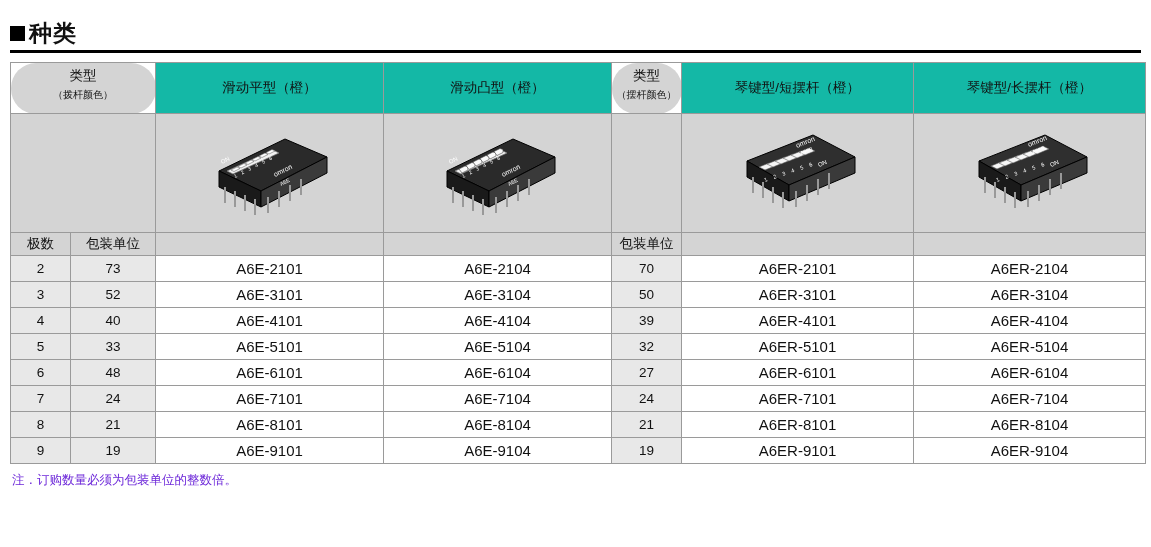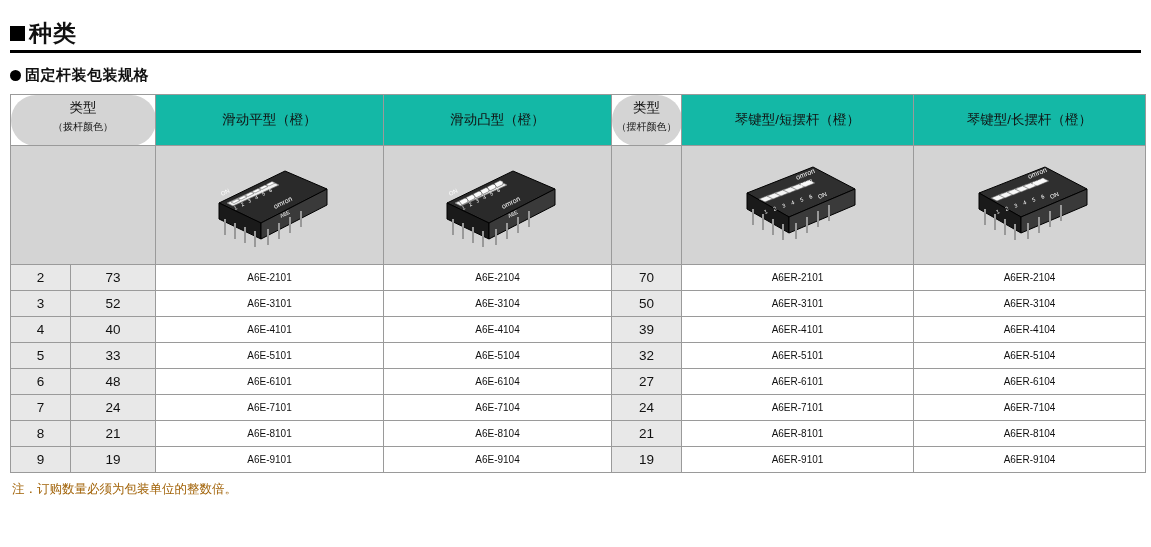--- a/index.html
+++ b/index.html
@@ -87,21 +87,21 @@
     height: 22px;
   }
   .cell-grey {
     background: #e8e8e8;
     height: 25px;
     font-size: 13.5px;
   }
   .cell-white {
     background: #ffffff;
     height: 25px;
-    font-size: 10px;
+    font-size: 15px;
   }
   .type-label-block {
     background: #d4d4d4;
     height: 50px;
     position: relative;
     border-radius: 25px;
   }
   .type-label-block .l1 {
     position: absolute;
     left: 0; right: 0;
@@ -135,39 +135,35 @@
     position: relative;
     width: 150px;
     height: 104px;
     margin: 4px auto 0 auto;
   }
   .sw svg { display: block; }
   .note {
     margin-top: 8px;
     margin-left: 4px;
     font-size: 12.5px;
-    color: #a16207;
+    color: #6d28d9;
     font-family: Liberation Mono, monospace;
   }
 </style>
 </head>
 <body>
 
 <div class="page">
 
   <div class="h1-row">
     <span class="h1-mark"></span>
     <span class="h1-text">种类</span>
   </div>
   <div class="rule"></div>
 
-  <div class="h2-row">
-    <span class="h2-dot"></span>
-    <span class="h2-text">固定杆装包装规格</span>
-  </div>
 
   <table class="spec">
     <colgroup>
       <col style="width:60px">
       <col style="width:85px">
       <col style="width:228px">
       <col style="width:228px">
       <col style="width:70px">
       <col style="width:232px">
       <col style="width:232px">
@@ -364,20 +360,29 @@
                   <line x1="68" y1="54" x2="68" y2="70"></line>
                   <line x1="79" y1="48" x2="79" y2="64"></line>
                   <line x1="90" y1="42" x2="90" y2="58"></line>
                 </g>
               </g>
             </svg>
           </div>
         </td>
       </tr>
 
+      <tr>
+        <td class="sub-hdr">极数</td>
+        <td class="sub-hdr">包装单位</td>
+        <td class="blank-grey"></td>
+        <td class="blank-grey"></td>
+        <td class="sub-hdr">包装单位</td>
+        <td class="blank-grey"></td>
+        <td class="blank-grey"></td>
+      </tr>
 
       <tr>
         <td class="cell-grey">2</td>
         <td class="cell-grey">73</td>
         <td class="cell-white">A6E-2101</td>
         <td class="cell-white">A6E-2104</td>
         <td class="cell-grey">70</td>
         <td class="cell-white">A6ER-2101</td>
         <td class="cell-white">A6ER-2104</td>
       </tr>

